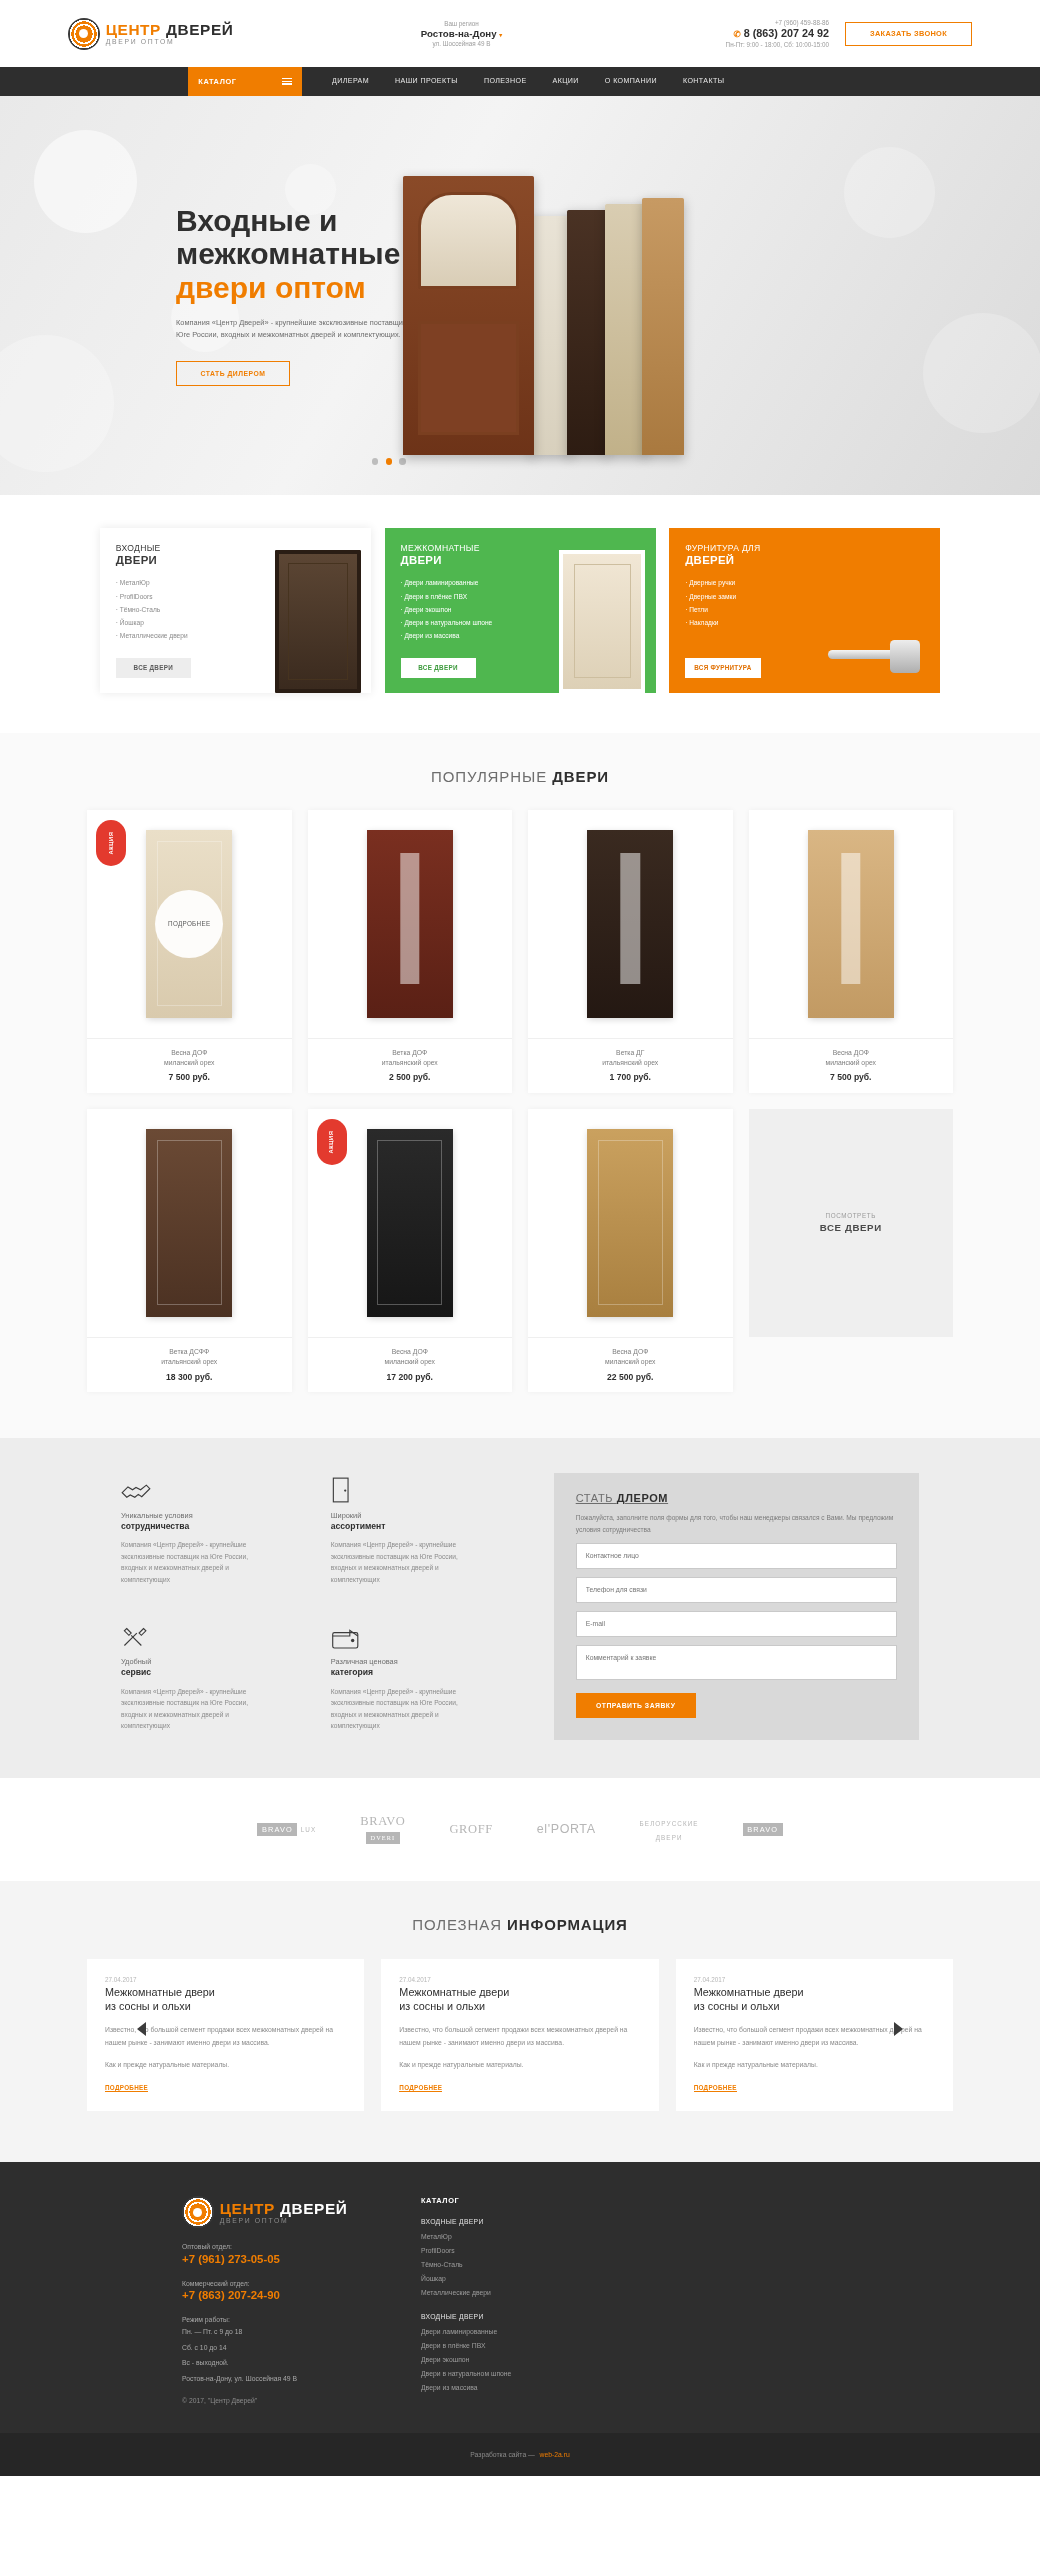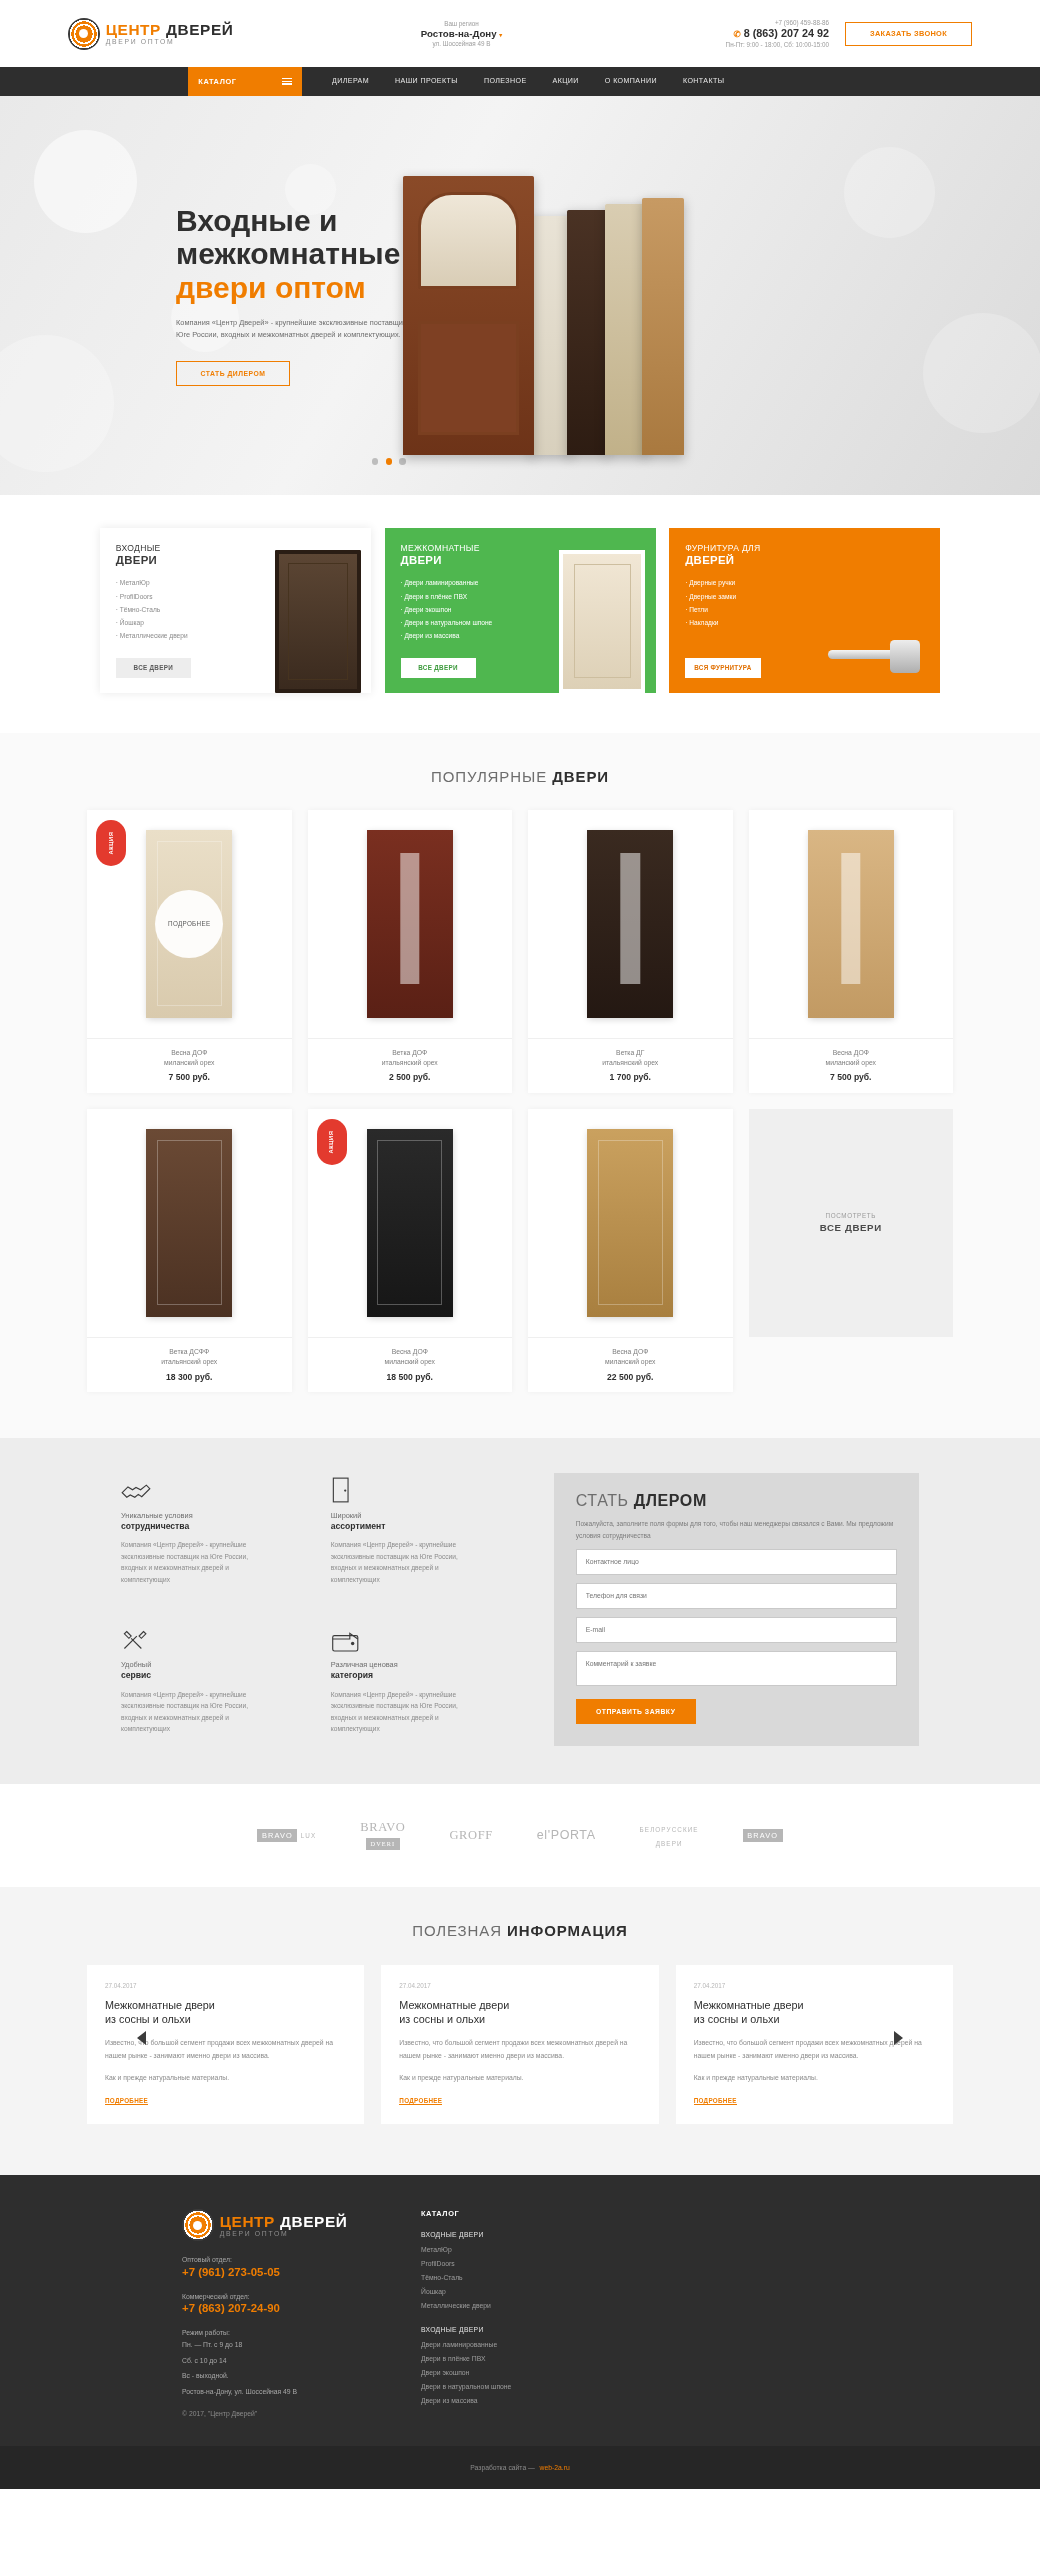--- a/index.html
+++ b/index.html
@@ -127,40 +127,40 @@
   .viewall .l2 { font-size: 9.7px; font-weight: bold; color: #4a4a4a; letter-spacing: 0.6px; margin-top: 3.4px; }
 
   
   .adv-form { background: #ededed; padding: 35px 68px 38px; display: flex; justify-content: center; gap: 34px; }
   .adv-grid { width: 399px; display: grid; grid-template-columns: 1fr 1fr; gap: 26px 20.5px; }
   .adv h4 { font-size: 7.4px; color: #6d6d6d; font-weight: normal; line-height: 1.35; }
   .adv h4 b { display: block; font-size: 8.6px; color: #2f2f2f; }
   .adv p { margin-top: 6.8px; font-size: 6.6px; line-height: 1.75; color: #8b8b8b; width: 148px; }
   .adv .ic { height: 30px; margin-bottom: 8px; display: flex; align-items: flex-end; }
   .form-box { width: 365px; background: #d9d9d9; padding: 19.4px 21.7px 21.7px; }
-  .form-box h3 { font-size: 16px; letter-spacing: 0.6px; color: #6d6d6d; font-weight: normal; text-transform: uppercase; }
+  .form-box h3 { font-size: 11px; letter-spacing: 0.6px; color: #6d6d6d; font-weight: normal; text-transform: uppercase; text-decoration: underline; }
   .form-box h3 b { color: #2f2f2f; font-weight: bold; }
   .form-box p { margin-top: 8px; font-size: 6.6px; line-height: 1.7; color: #7c7c7c; }
   .form-box input, .form-box textarea { width: 100%; margin-top: 8px; height: 26px; border: 0.6px solid #c9c9c9; background: #fff; padding: 0 9px; font-size: 6.8px; color: #555; font-family: "Liberation Sans", sans-serif; }
   .form-box textarea { height: 35px; padding-top: 8.6px; resize: none; }
   .form-submit { margin-top: 11.4px; width: 120px; height: 25px; background: #f07d00; color: #fff; border: none; font-size: 6.8px; font-weight: bold; letter-spacing: 0.5px; cursor: pointer; }
 
   
   .brands { background: #fff; height: 103px; display: flex; align-items: center; justify-content: center; gap: 44px; }
   .brand { color: #b6b6b6; font-size: 12.5px; letter-spacing: 0.6px; display: flex; align-items: center; gap: 3.4px; }
   .brand .box { background: #b6b6b6; color: #fff; font-size: 7.4px; padding: 2.3px 4.6px; letter-spacing: 1.1px; }
   .brand .small { font-size: 6.3px; letter-spacing: 1.1px; }
   .brand.serif { font-family: "Liberation Serif", serif; }
 
   
   .info { background: #f4f4f4; padding: 35px 0 51px; position: relative; }
   .news-row { margin: 26px auto 0; width: 866px; display: grid; grid-template-columns: repeat(3,1fr); gap: 17px; }
   .news { background: #fff; padding: 17px 18px 19.4px; }
   .news .date { font-size: 6.3px; color: #b7b7b7; }
-  .news h4 { margin-top: 9px; font-size: 10.8px; line-height: 1.35; color: #2f2f2f; font-weight: normal; }
+  .news h4 { margin-top: 2px; font-size: 10.8px; line-height: 1.35; color: #2f2f2f; font-weight: normal; }
   .news p { margin-top: 10.3px; font-size: 6.8px; line-height: 1.8; color: #8b8b8b; }
   .news a { display: inline-block; margin-top: 12.5px; font-size: 6.3px; font-weight: bold; letter-spacing: 0.3px; color: #f07d00; text-decoration: none; border-bottom: 0.6px solid #f07d00; cursor: pointer; }
   .arrow { position: absolute; top: 50%; width: 0; height: 0; border-top: 7.4px solid transparent; border-bottom: 7.4px solid transparent; cursor: pointer; }
   .arrow.left { left: 137px; border-right: 9.7px solid #3c3c3c; }
   .arrow.right { right: 137px; border-left: 9.7px solid #3c3c3c; }
 
   
   .footer { background: #2e2e2e; padding: 34px 68px 28.5px; display: flex; color: #cfcfcf; }
   .f-col1 { width: 353px; padding-left: 114px; }
   .f-logo { display: flex; align-items: center; gap: 5.7px; }
@@ -408,21 +408,21 @@
         <div class="imgbox">
           <div class="badge-akcia">
               <span>АКЦИЯ</span>
             </div>
           <div class="pdoor p-black">
               <div class="inset"></div>
             </div>
         </div>
         <div class="pname" style="white-space:pre-line">Весна ДОФ
 миланский орех</div>
-        <div class="pprice">18 500 руб.</div>
+        <div class="pprice">17 200 руб.</div>
       </div>
 
       <div class="prod">
         <div class="imgbox">
           <div class="pdoor p-gold">
               <div class="inset"></div>
             </div>
         </div>
         <div class="pname" style="white-space:pre-line">Весна ДОФ
 миланский орех</div>

